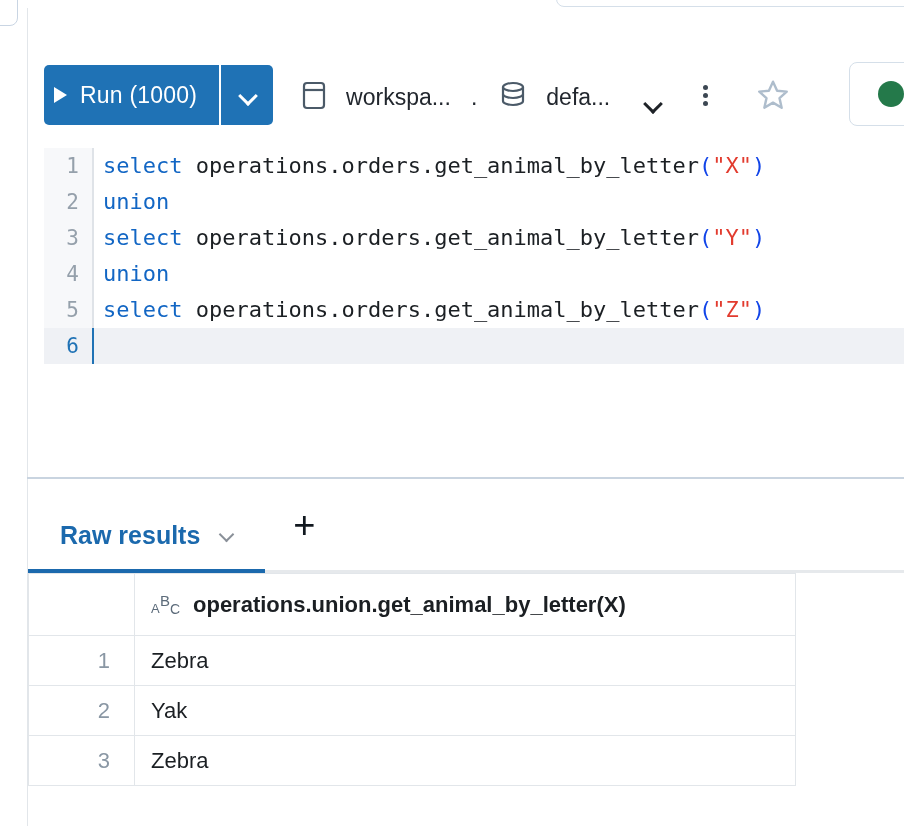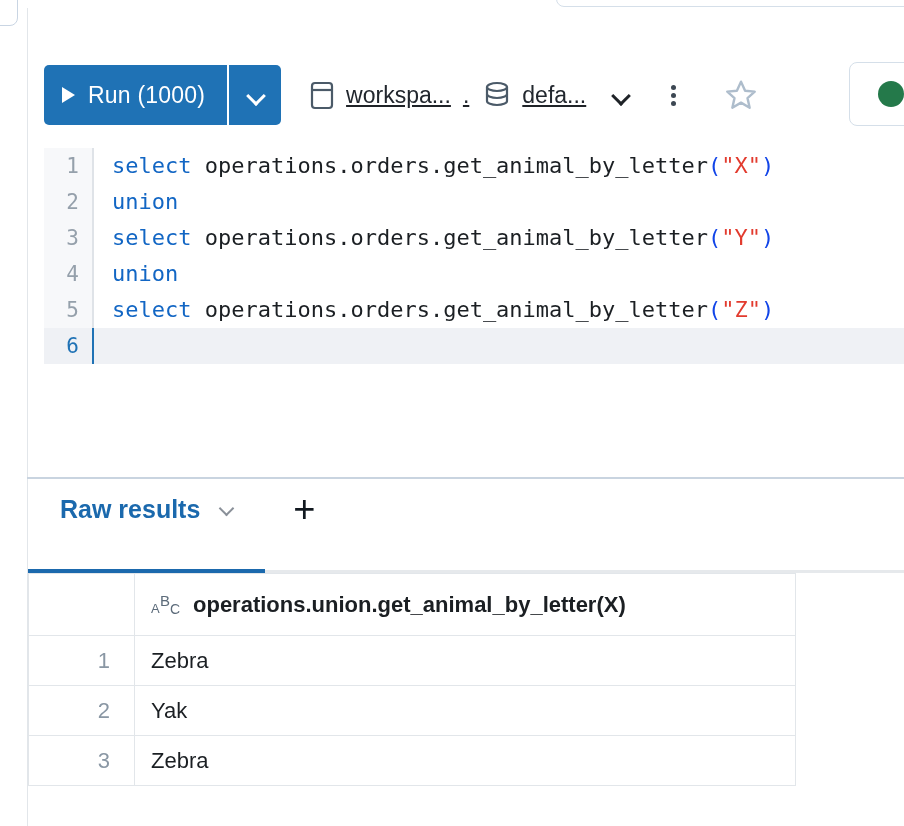--- a/index.html
+++ b/index.html
@@ -56,21 +56,21 @@
     align-items: stretch;
     background: #1f72b5;
     border-radius: 5px;
     height: 60px;
     overflow: hidden;
   }
   .run-btn {
     display: flex;
     align-items: center;
     gap: 13px;
-    padding: 0 22px 0 18px;
+    padding: 0 22px 0 10px;
     color: #ffffff;
     font-size: 23px;
     cursor: pointer;
     border: none;
     background: transparent;
     font-family: "Liberation Sans", sans-serif;
     letter-spacing: 0.2px;
   }
   .play-tri {
     width: 0; height: 0;
@@ -103,28 +103,27 @@
     position: absolute;
     left: 1px; top: 1px;
     width: 11px; height: 11px;
     border-right: 3px solid currentColor;
     border-bottom: 3px solid currentColor;
     transform: rotate(45deg);
   }
 
   .ctx-selector {
     display: flex;
-    align-items: center;
-    gap: 8px;
+    align-items: flex-end;
+    gap: 16px;
     margin-left: 20px;
     padding: 6px 8px;
     border-radius: 4px;
     cursor: pointer;
     color: #1f2328;
-    text-decoration: underline;
   }
   .ctx-name {
     font-size: 23px;
     color: #22272e;
     margin-left: 3px;
   }
   .ctx-dot {
     font-size: 23px;
     color: #22272e;
     margin: 0 6px 0 4px;
@@ -208,21 +207,21 @@
     background: #eff1f5;
   }
   .sep {
     width: 2px;
     flex: 0 0 2px;
     height: 36px;
     background: #dfe3e8;
   }
   .code-line.active .sep { background: #1f72b5; }
   .code-text {
-    padding-left: 18px;
+    padding-left: 9px;
     white-space: pre;
     color: #1b1f23;
     height: 36px;
     line-height: 36px;
     flex: 1 1 auto;
   }
   .kw   { color: #1266c4; }
   .str  { color: #e23b2e; }
   .punc { color: #1245e8; }
 
@@ -230,24 +229,24 @@
   .split-div {
     position: absolute;
     left: 27px; top: 477px;
     width: 877px; height: 2px;
     background: #c9d4e0;
   }
 
   
   .results-tabbar {
     position: absolute;
-    left: 28px; top: 472px;
+    left: 28px; top: 498px;
     width: 876px; height: 74px;
     display: flex;
-    align-items: center;
+    align-items: flex-start;
   }
   .tab {
     display: flex;
     align-items: center;
     gap: 20px;
     height: 74px;
     padding: 0 30px 0 32px;
     cursor: pointer;
   }
   .tab-label {

